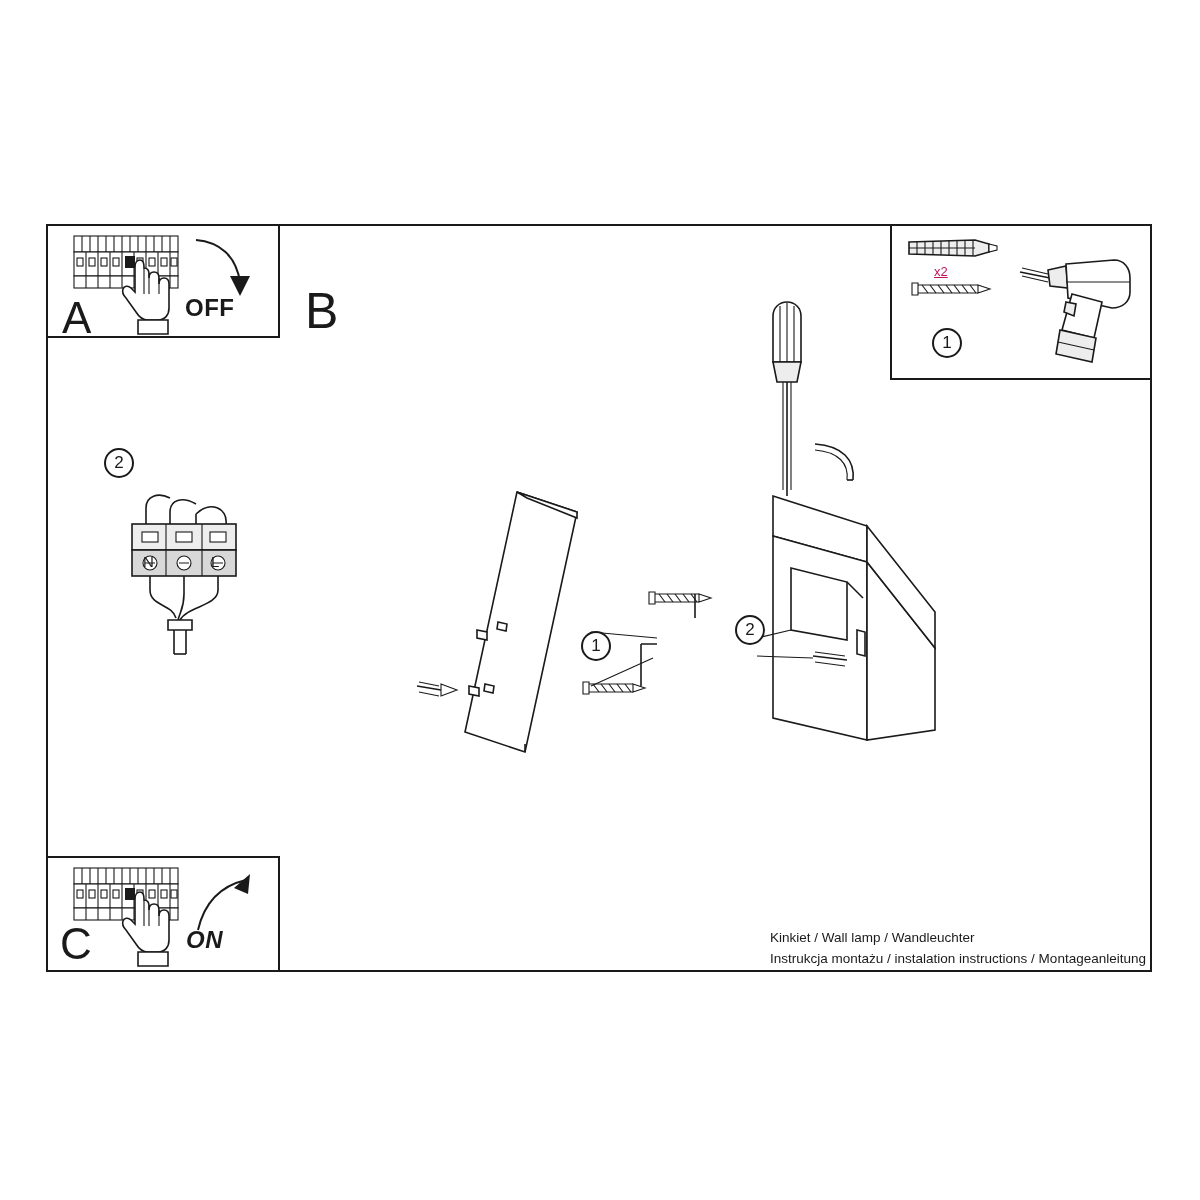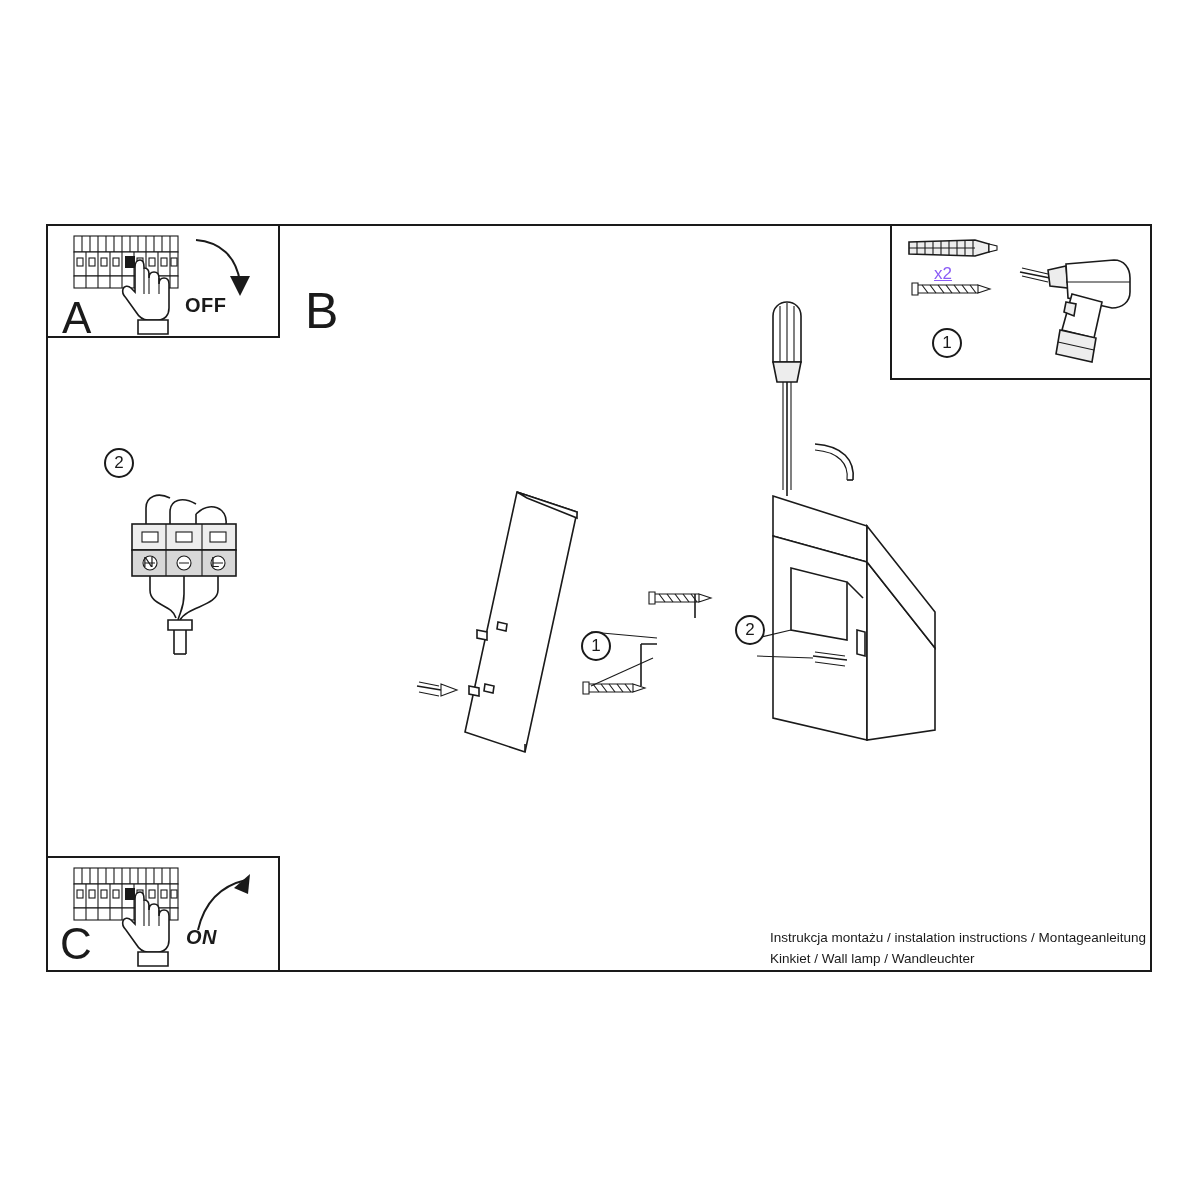--- a/index.html
+++ b/index.html
@@ -41,21 +41,21 @@
     color: #1a1a1a;
     font-family: "Liberation Sans", sans-serif;
   }
   .step-letter.big {
     font-size: 50px;
   }
 
   
   .word {
     position: absolute;
-    font-size: 20px;
+    font-size: 24px;
     font-weight: 700;
     letter-spacing: 0.5px;
     color: #1a1a1a;
   }
 
   
   .circ-num {
     position: absolute;
     width: 30px;
     height: 30px;
@@ -66,22 +66,22 @@
     align-items: center;
     justify-content: center;
     font-size: 17px;
     background: #ffffff;
     color: #1a1a1a;
   }
 
   
   .qty {
     position: absolute;
-    font-size: 17px;
-    color: #8b5cf6;
+    font-size: 13px;
+    color: #be185d;
     text-decoration: underline;
   }
 
   
   .footer {
     position: absolute;
     font-size: 13.5px;
     line-height: 1.55;
     color: #1a1a1a;
     text-align: left;
@@ -376,17 +376,17 @@
         <path class="ln" d="M452 180 L458 180"></path>
       </g>
 
     </svg>
   </div>
 
   <div class="circ-num" style="left:581px; top:631px;">1</div>
   <div class="circ-num" style="left:735px; top:615px;">2</div>
 
   <div class="footer" style="left:770px; top:928px; width:380px;">
+    <div>Kinkiet / Wall lamp / Wandleuchter</div>
     <div>Instrukcja montażu / instalation instructions / Montageanleitung</div>
-    <div>Kinkiet / Wall lamp / Wandleuchter</div>
   </div>
 
 </div>
 
 </body></html>

